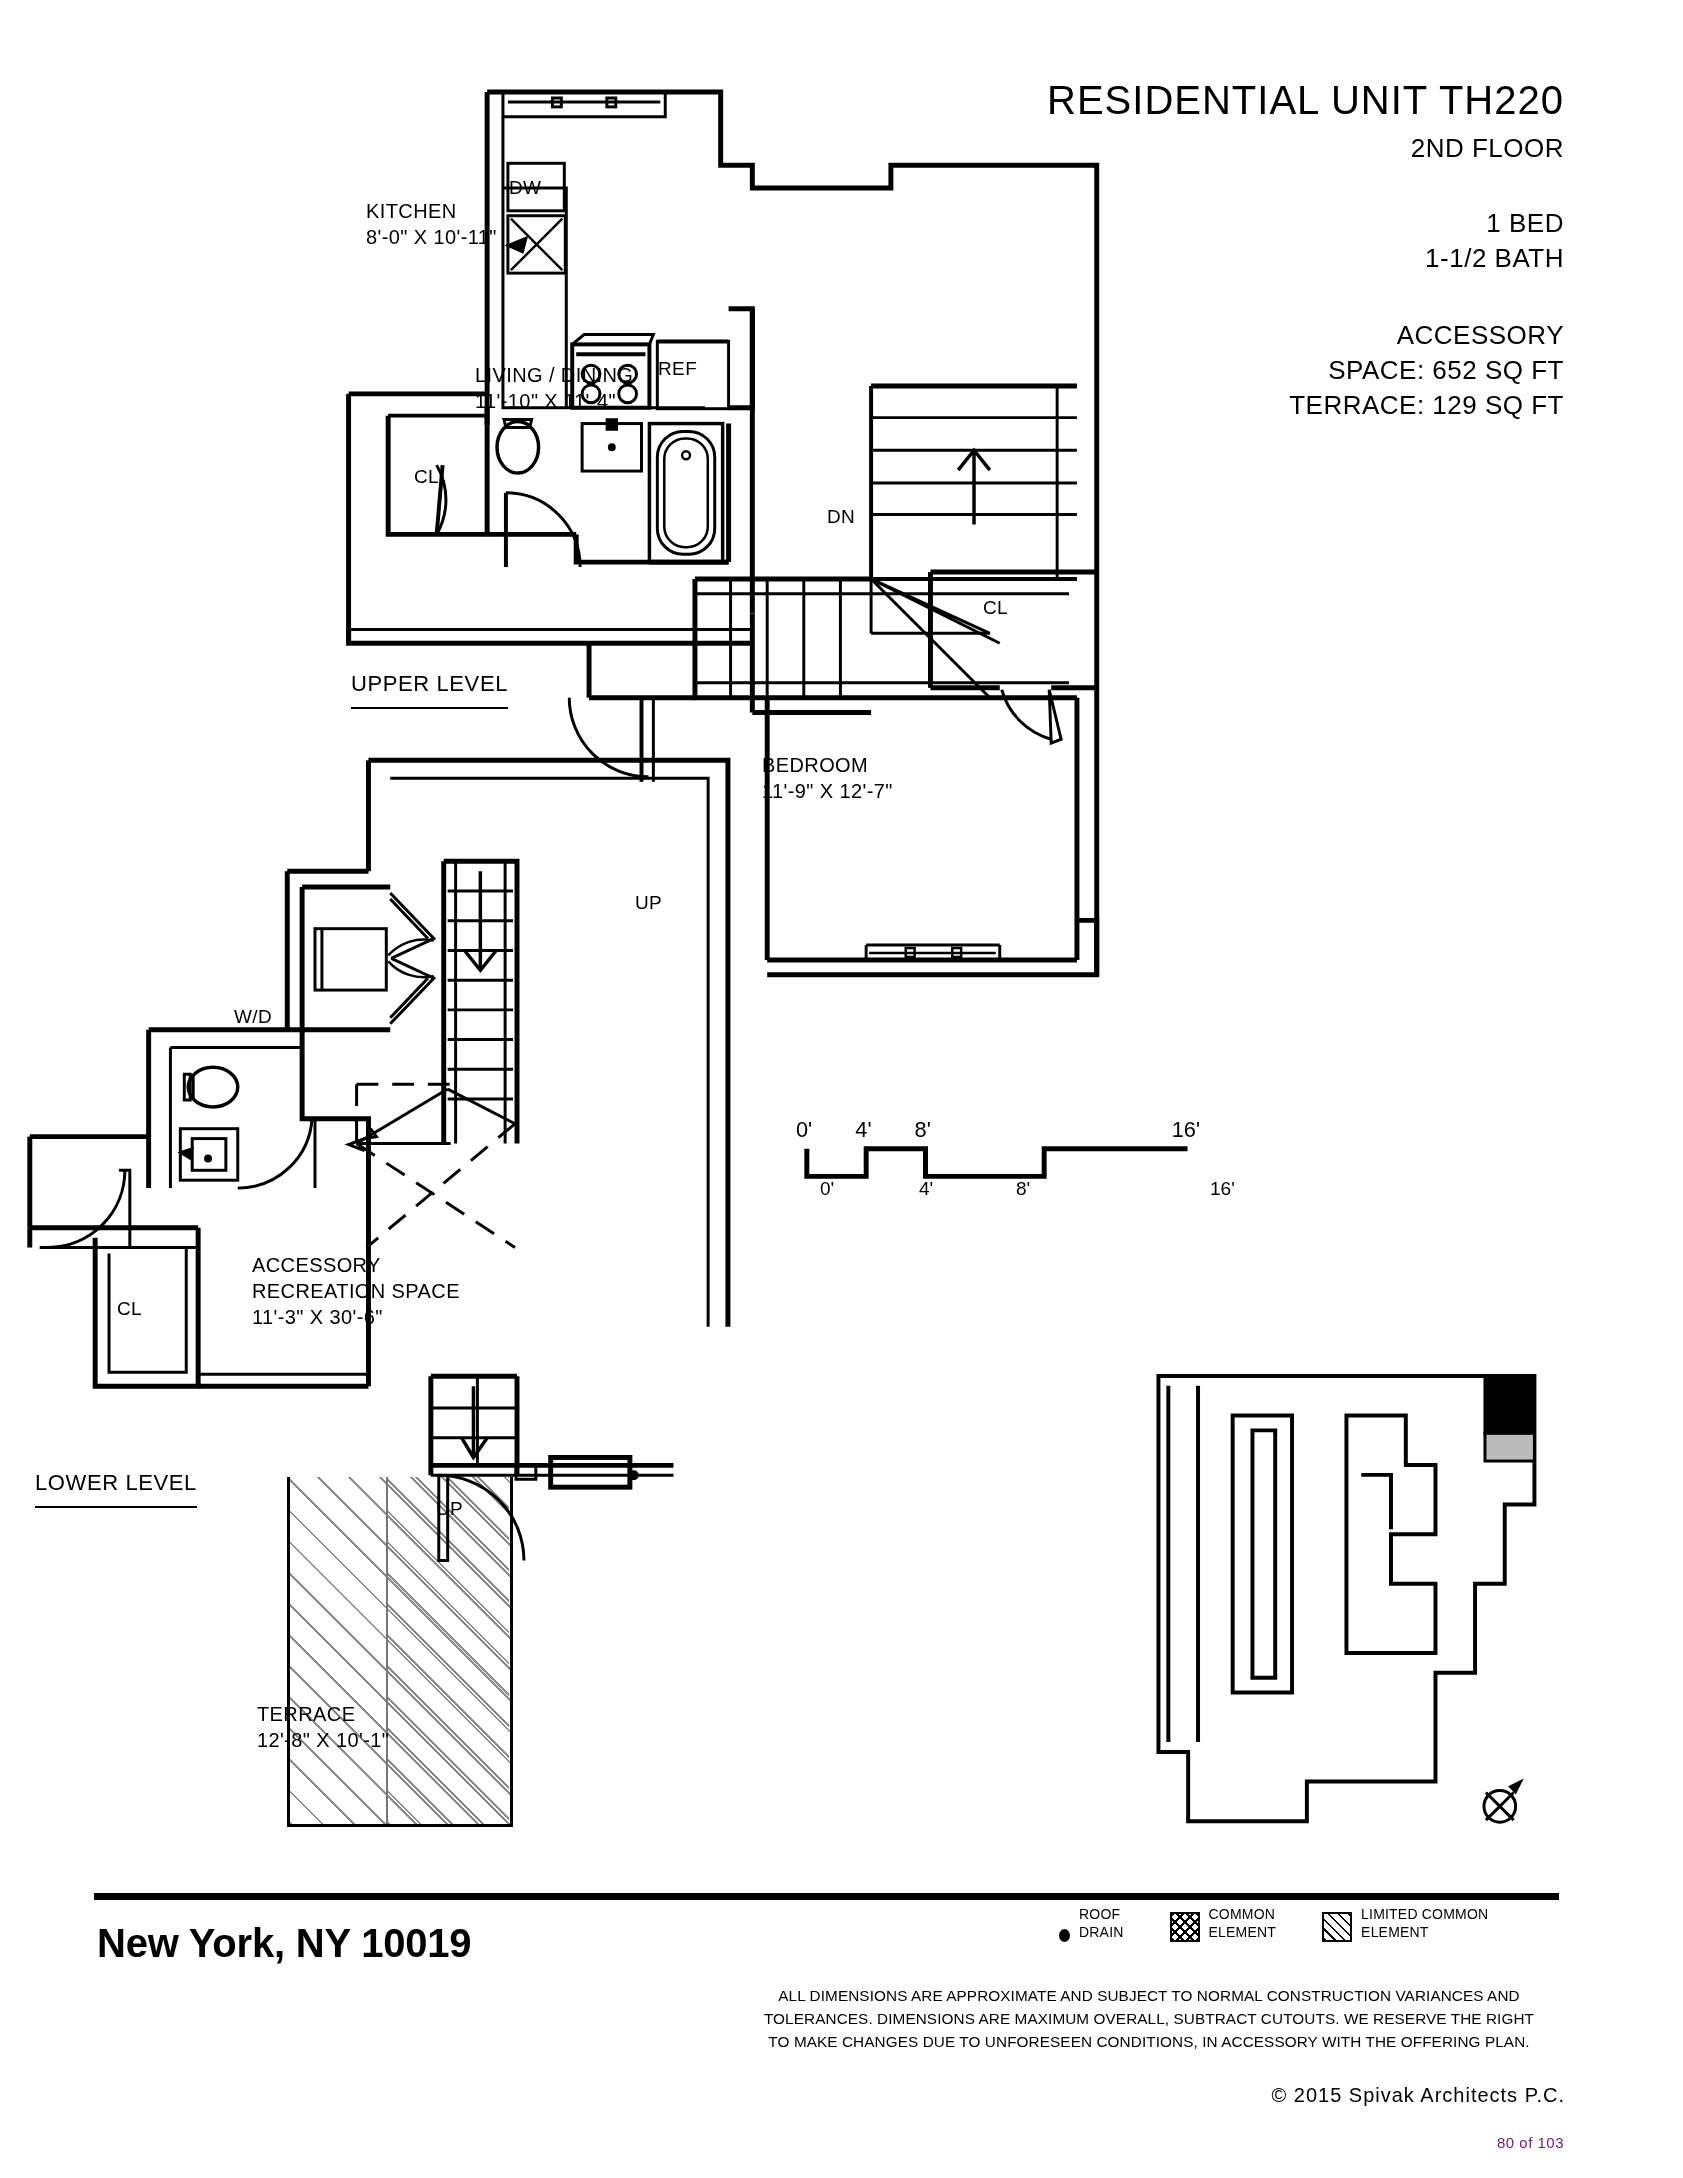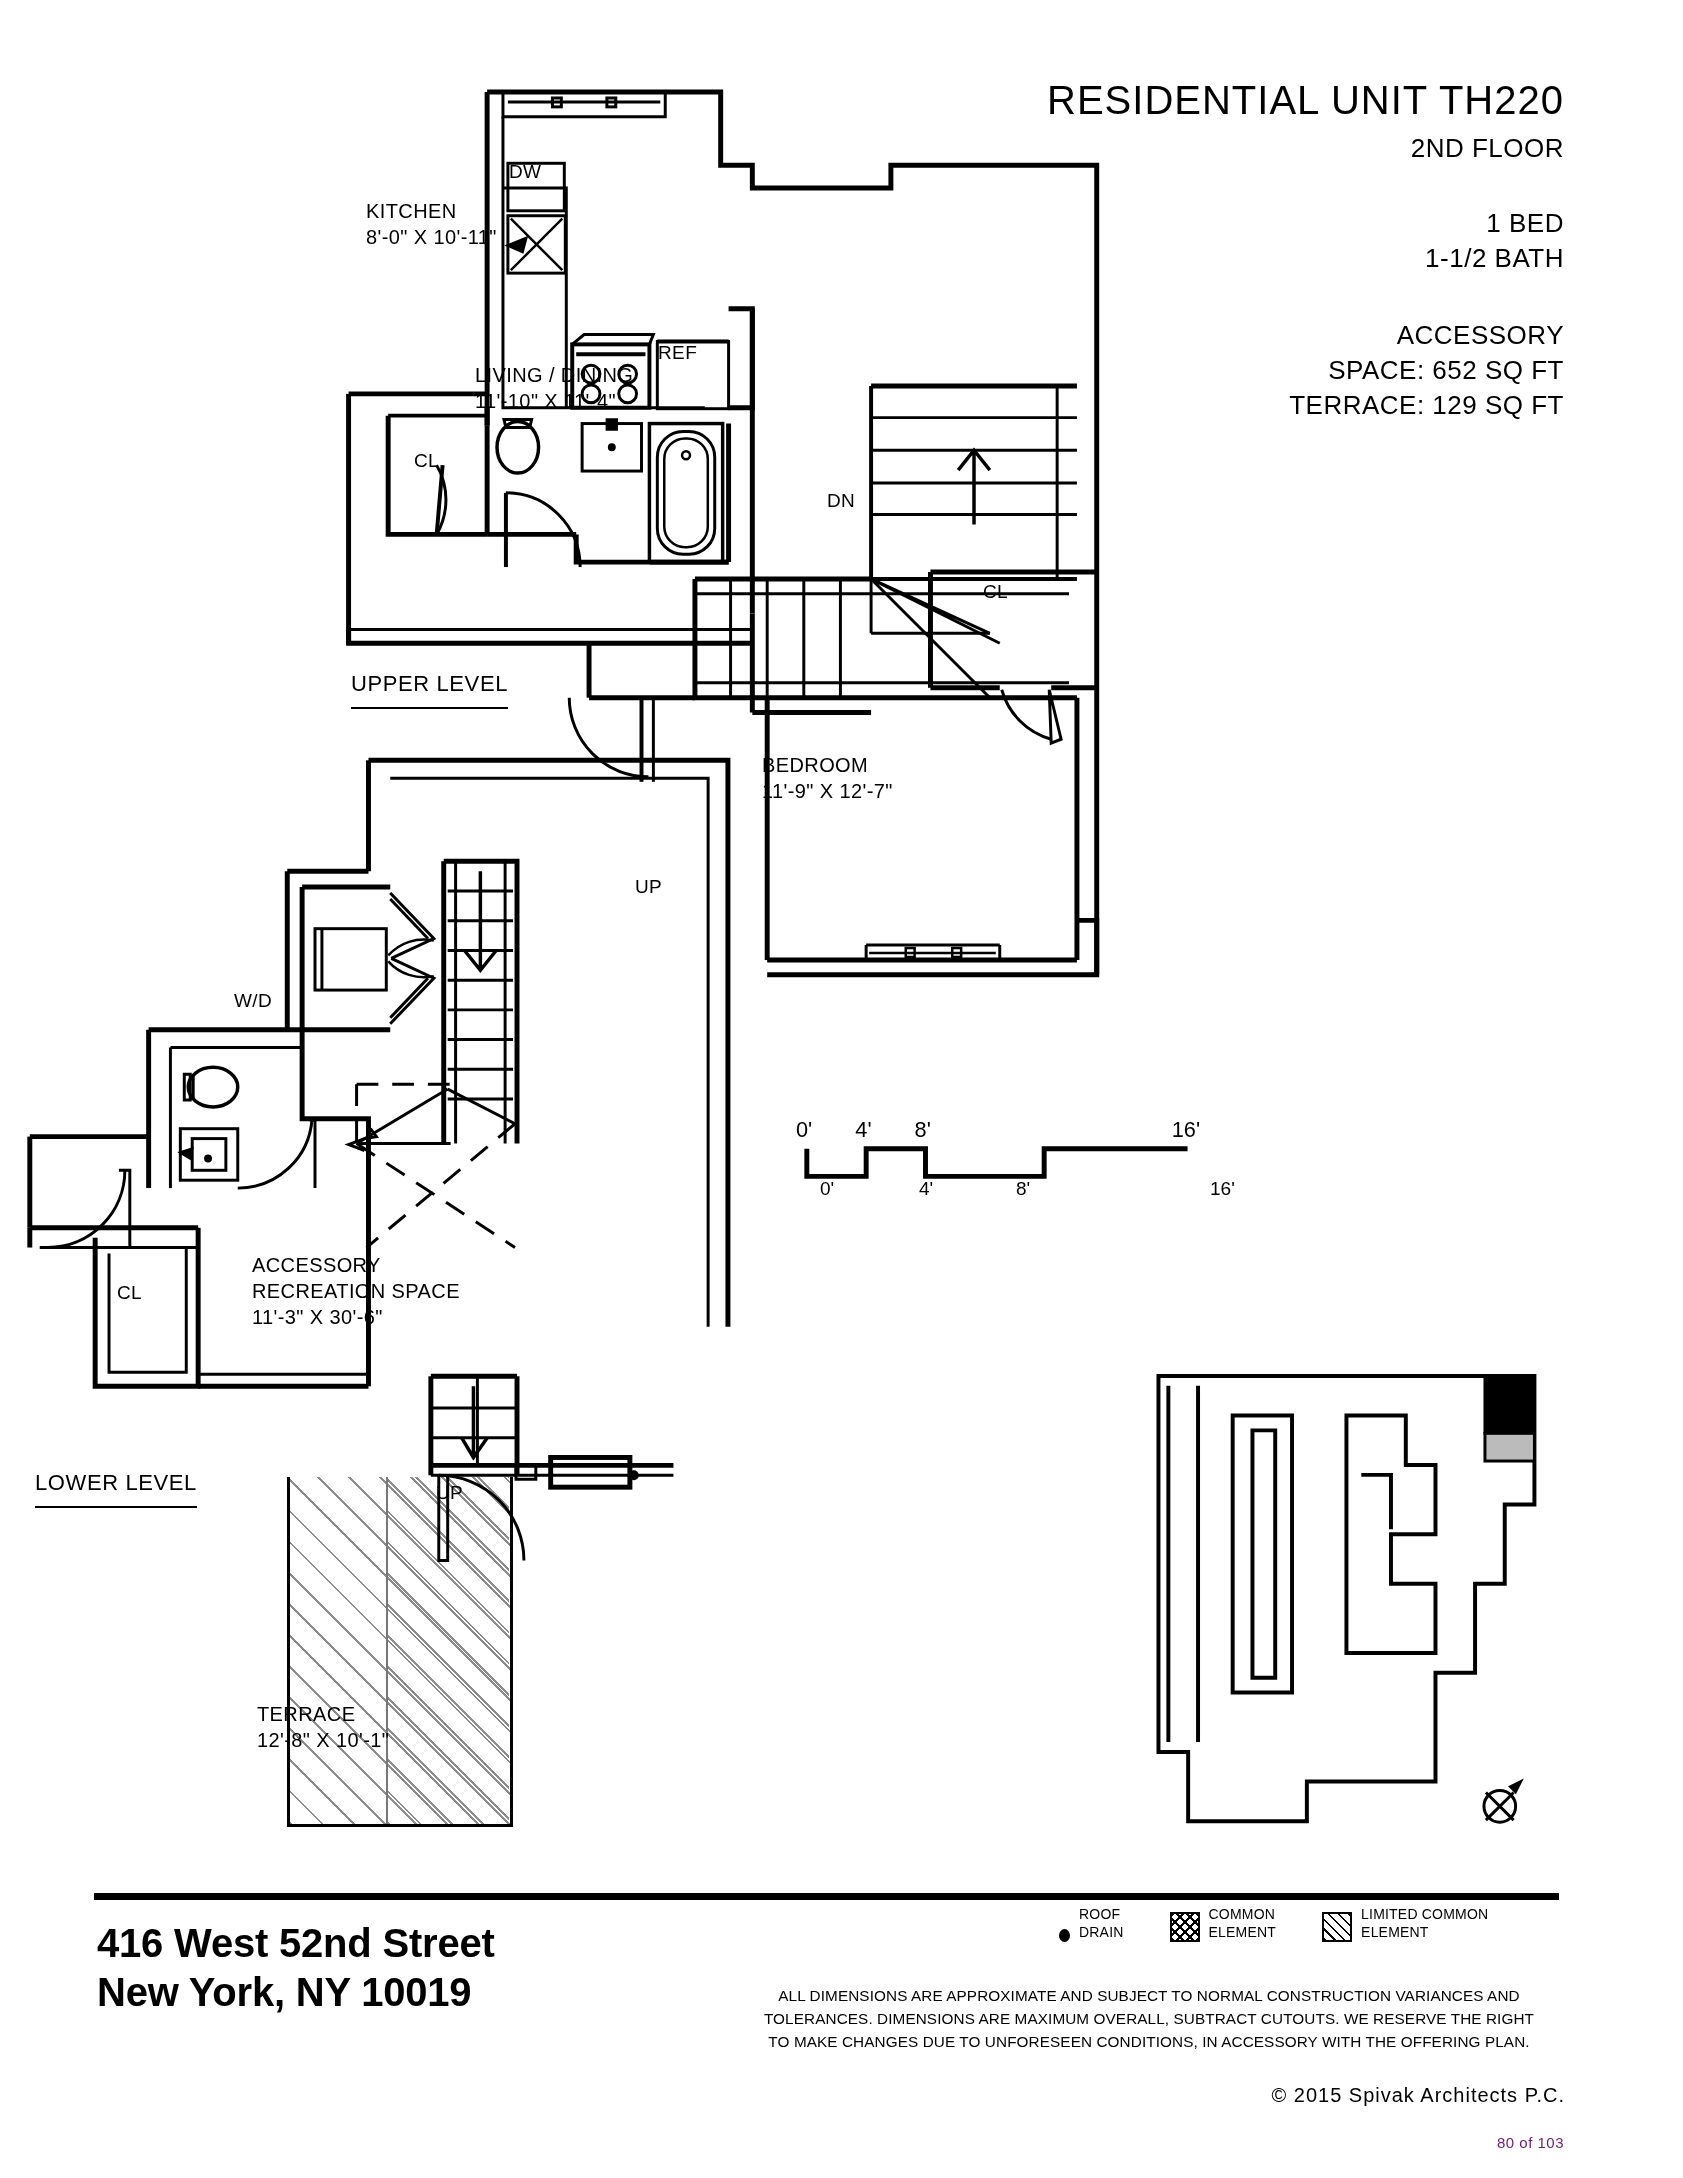--- a/index.html
+++ b/index.html
@@ -10,21 +10,21 @@
   }
   .abs{position:absolute;}
   
   #title-block{ left:871px; top:79px; width:693px; text-align:right; }
   #unit-title{ font-size:40px; letter-spacing:1px; font-weight:400; line-height:1.05; }
   #floor-sub{ font-size:26px; margin-top:12px; letter-spacing:0.5px;}
   #bed-bath{ margin-top:42px; font-size:26px; line-height:1.35; letter-spacing:0.5px;}
   #areas{ margin-top:42px; font-size:26px; line-height:1.35; letter-spacing:0.5px;}
   
   .rlabel{ font-size:20px; line-height:1.3; letter-spacing:0.4px; white-space:nowrap;}
-  .small-label{ font-size:19px; letter-spacing:0.4px;}
+  .small-label{ font-size:19px; letter-spacing:0.4px;margin-top:16px;}
   .level-label{ font-size:22px; letter-spacing:0.6px; border-bottom:2.5px solid #000; padding-bottom:10px;}
   
   #footer-rule{ left:94px; top:1893px; width:1465px; height:7px; background:#000;}
   #address{ left:97px; top:1919px; font-family:"Liberation Sans", sans-serif; font-weight:bold; font-size:40px; line-height:1.22; letter-spacing:-0.2px;}
   #disclaimer{ left:733px; top:1985px; width:832px; text-align:center; font-size:15.3px; line-height:1.5; letter-spacing:0.1px;}
   #copyright{ left:1119px; top:2084px; width:446px; text-align:right; font-size:20px; letter-spacing:1px;}
   #pagenum{ left:1287px; top:2134px; width:277px; text-align:right; font-size:15px; letter-spacing:0.5px; color:#701a75;}
   
   #legend{ left:1059px; top:1906px; display:flex; gap:46px; align-items:flex-start;}
   .legend-item{ display:flex; gap:9px; align-items:flex-end;}
@@ -369,21 +369,20 @@
   <g transform="translate(395,455)">
     <circle cx="0" cy="0" r="16" fill="none" stroke="#000" stroke-width="3"></circle>
     <path d="M-14 -14 L14 14 M14 -14 L-14 14" stroke="#000" stroke-width="3"></path>
     <path d="M10 -20 L22 -26 L16 -14 Z" fill="#000" stroke="#000" stroke-width="2"></path>
   </g>
 </svg>
 
 <div class="abs" id="footer-rule"></div>
 
 <div class="abs" id="address">
-  <div>416 West 52nd Street</div>
   <div>New York, NY 10019</div>
 </div>
 
 <div class="abs" id="legend">
   <div class="legend-item">
     <div class="dot"></div>
     <div class="legend-text">
       <div>ROOF</div>
       <div>DRAIN</div>
     </div>

